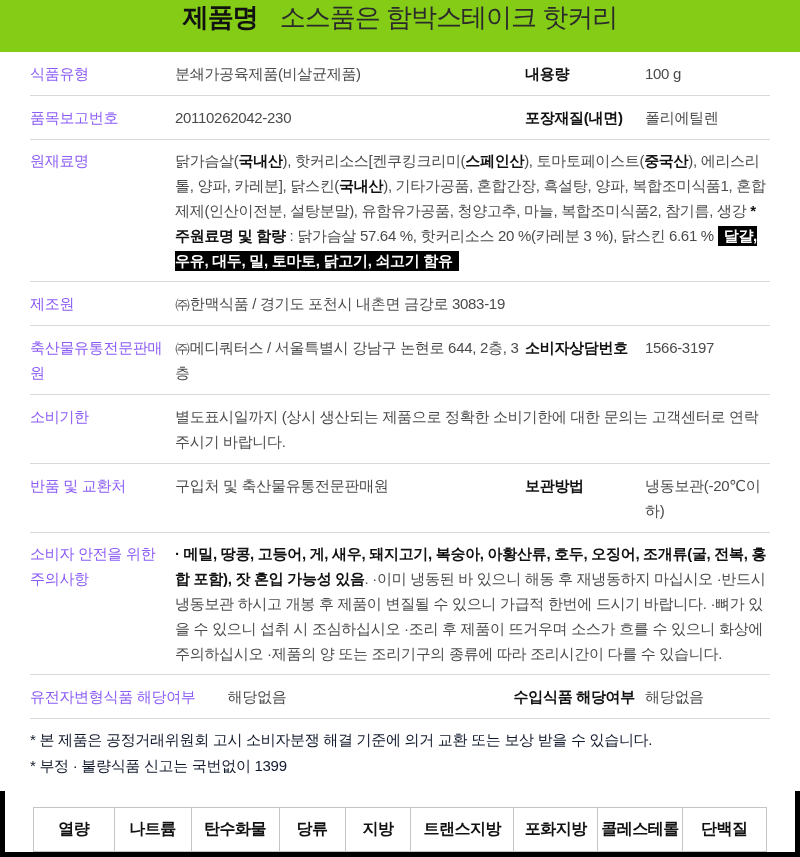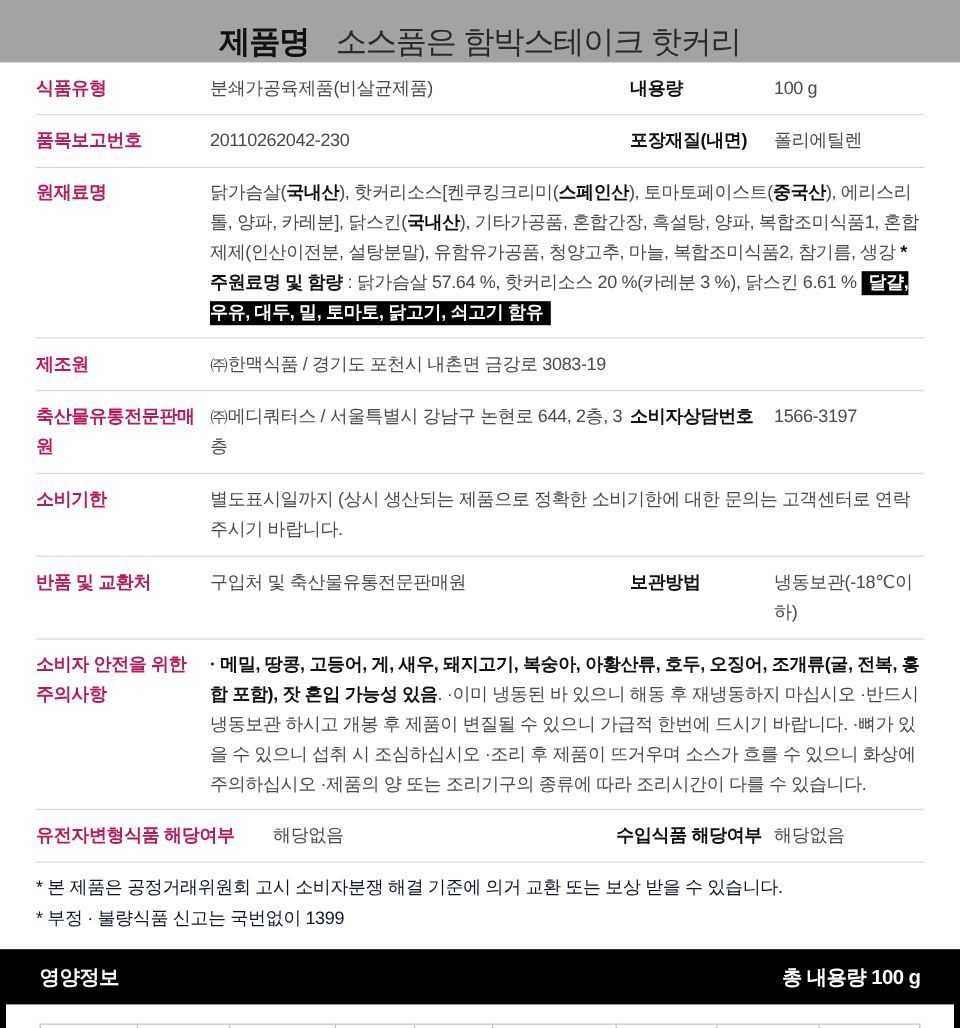--- a/index.html
+++ b/index.html
@@ -7,44 +7,44 @@
   body {
     width: 800px;
     font-family: "Liberation Sans", "DejaVu Sans", sans-serif;
     color: #222;
   }
   .page { width: 800px; }
 
   
   .title-bar {
     height: 52px;
-    background: #a3a3a3;
+    background: #84cc16;
     display: flex;
-    align-items: flex-end;
+    align-items: flex-start;
     justify-content: center;
     gap: 22px;
   }
   .title-bar .t-label { font-size: 26px; font-weight: 700; color: #111; letter-spacing: -1px; }
   .title-bar .t-name  { font-size: 26px; font-weight: 400; color: #2b2b2b; letter-spacing: -1px; }
 
   
   .info { padding: 0 30px; }
   .row {
     display: flex;
     align-items: flex-start;
     padding: 9px 0;
     border-bottom: 1px solid #d9d9d9;
     font-size: 15px;
     line-height: 25px;
     letter-spacing: -0.3px;
   }
   .lbl {
     flex: 0 0 145px;
-    font-weight: 700;
-    color: #be185d;
+    font-weight: 400;
+    color: #8b5cf6;
     padding-right: 10px;
   }
   .val { flex: 1 1 auto; color: #4a4a4a; }
   .lbl2 {
     flex: 0 0 120px;
     font-weight: 700;
     color: #111;
   }
   .val2 { flex: 0 0 125px; color: #4a4a4a; }
   .row-tall { padding: 8px 0; justify-content: space-between; }
@@ -152,21 +152,21 @@
 
     <div class="row">
       <div class="lbl">소비기한</div>
       <div class="val">별도표시일까지 (상시 생산되는 제품으로 정확한 소비기한에 대한 문의는 고객센터로 연락주시기 바랍니다.</div>
     </div>
 
     <div class="row">
       <div class="lbl">반품 및 교환처</div>
       <div class="val">구입처 및 축산물유통전문판매원</div>
       <div class="lbl2">보관방법</div>
-      <div class="val2">냉동보관(-18℃이하)</div>
+      <div class="val2">냉동보관(-20℃이하)</div>
     </div>
 
     <div class="row row-tall">
       <div class="lbl">소비자 안전을 위한 주의사항</div>
       <div class="val">
         <span class="bold-inline">· 메밀, 땅콩, 고등어, 게, 새우, 돼지고기, 복숭아, 아황산류, 호두, 오징어, 조개류(굴, 전복, 홍합 포함), 잣 혼입 가능성 있음</span><span>. ·이미 냉동된 바 있으니 해동 후 재냉동하지 마십시오 ·반드시 냉동보관 하시고 개봉 후 제품이 변질될 수 있으니 가급적 한번에 드시기 바랍니다. ·뼈가 있을 수 있으니 섭취 시 조심하십시오 ·조리 후 제품이 뜨거우며 소스가 흐를 수 있으니 화상에 주의하십시오 ·제품의 양 또는 조리기구의 종류에 따라 조리시간이 다를 수 있습니다.</span>
       </div>
     </div>
 
     <div class="row row-gmo">
@@ -177,24 +177,20 @@
     </div>
 
   </div>
 
   <div class="notes">
     <div class="note-line">* 본 제품은 공정거래위원회 고시 소비자분쟁 해결 기준에 의거 교환 또는 보상 받을 수 있습니다.</div>
     <div class="note-line">* 부정 · 불량식품 신고는 국번없이 1399</div>
   </div>
 
   <div class="nutrition">
-    <div class="nutri-header">
-      <span class="nh-title">영양정보</span>
-      <span class="nh-total">총 내용량 100 g</span>
-    </div>
 
     <div class="nutri-body">
       <table class="nutri-table">
         <colgroup>
           <col style="width:11%">
             <col style="width:10.5%">
             <col style="width:12%">
           <col style="width:9%">
             <col style="width:9%">
             <col style="width:14%">

